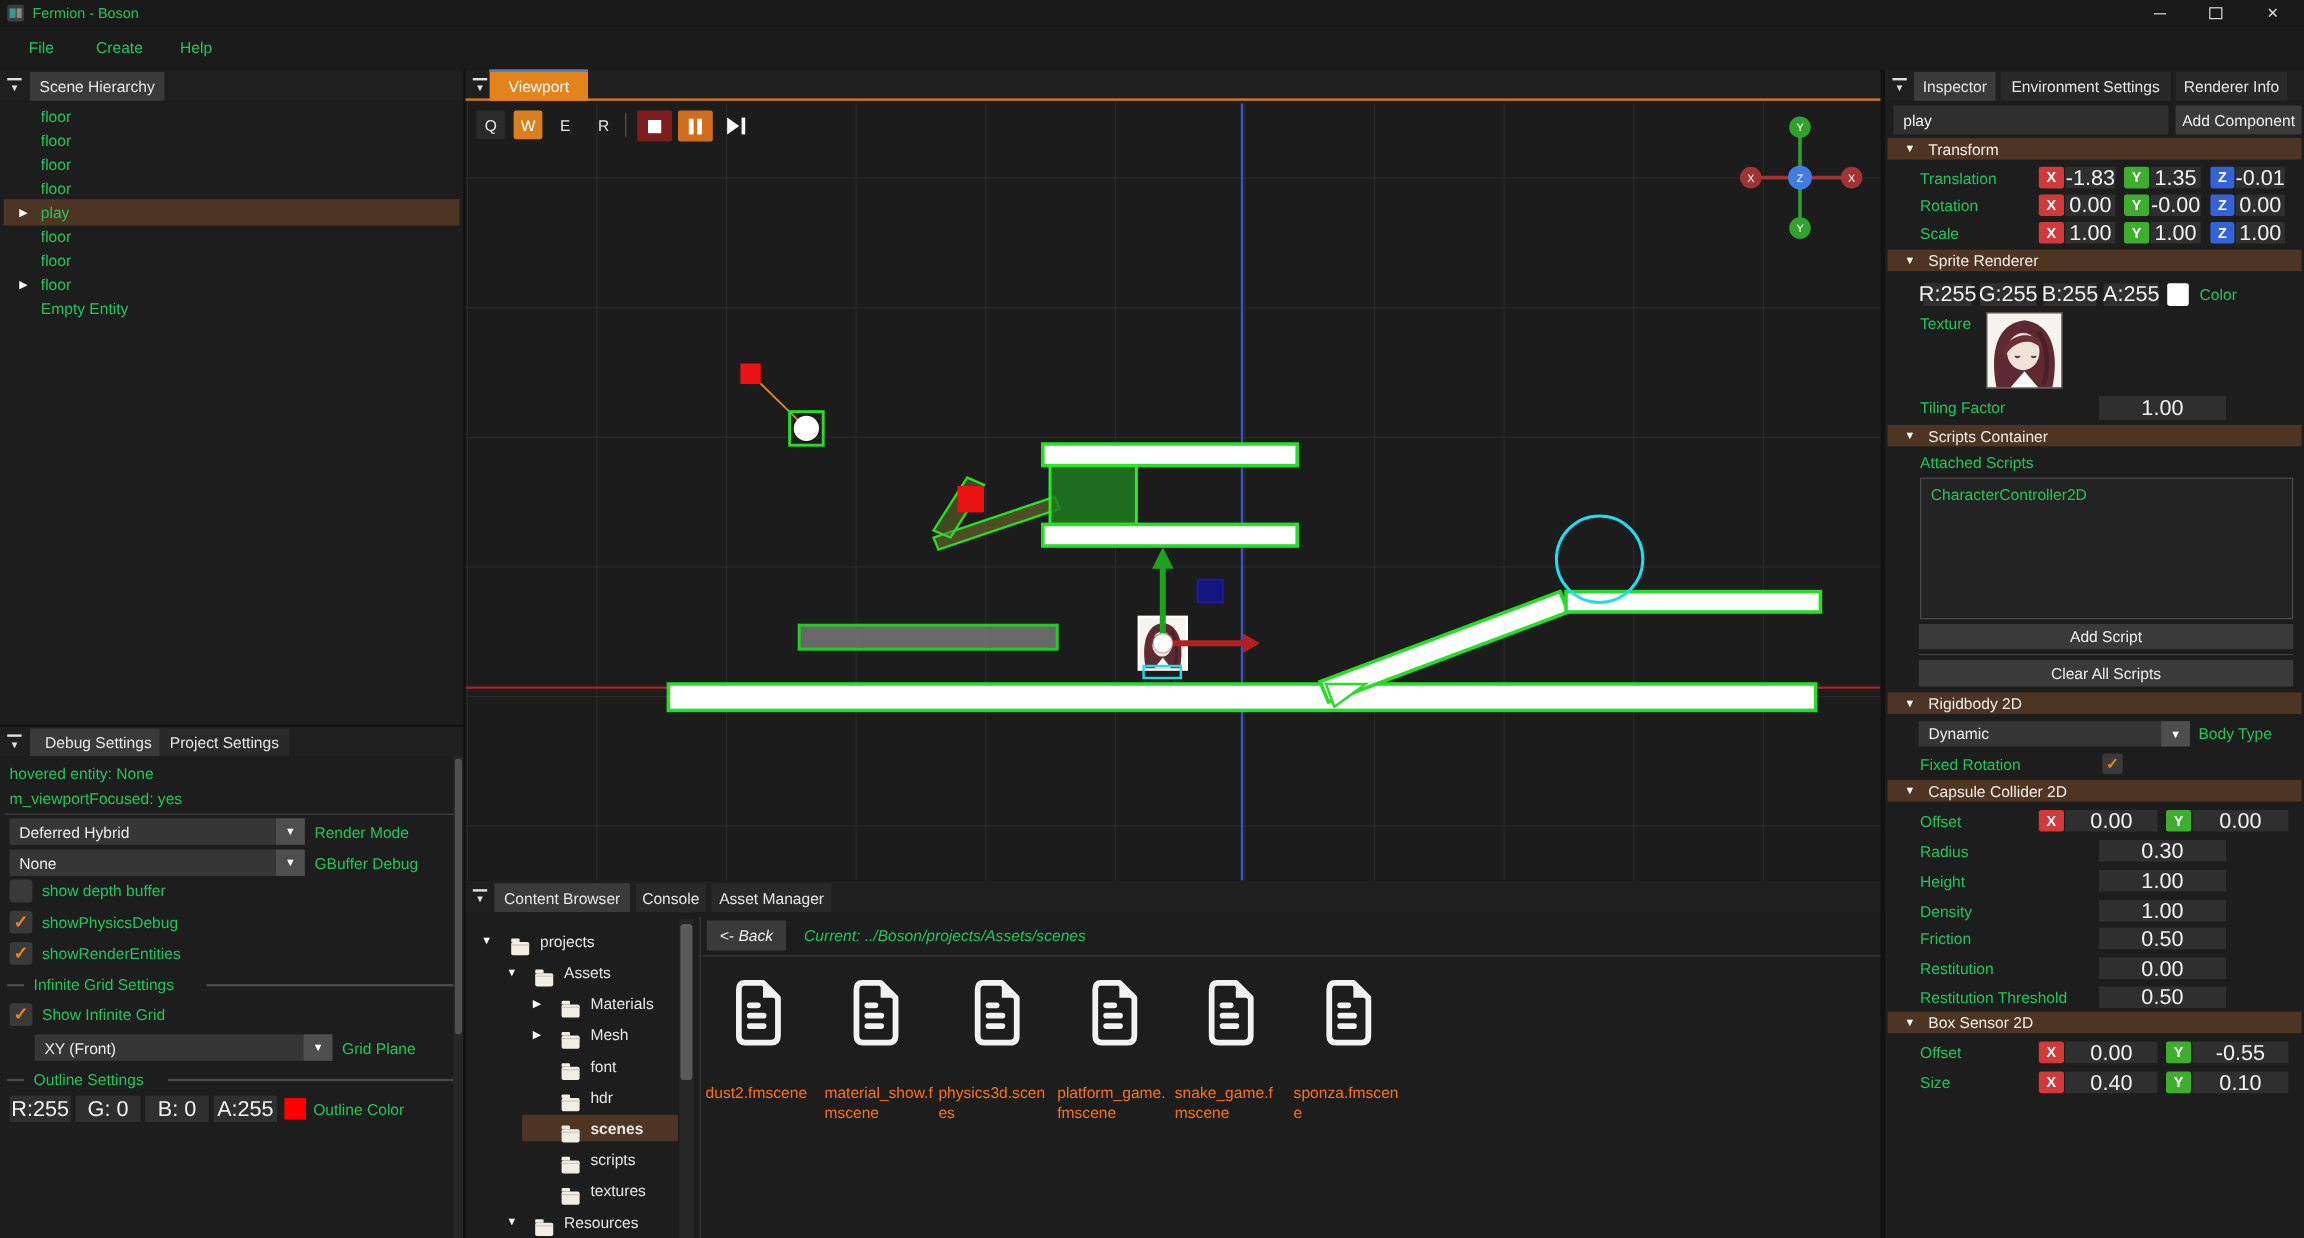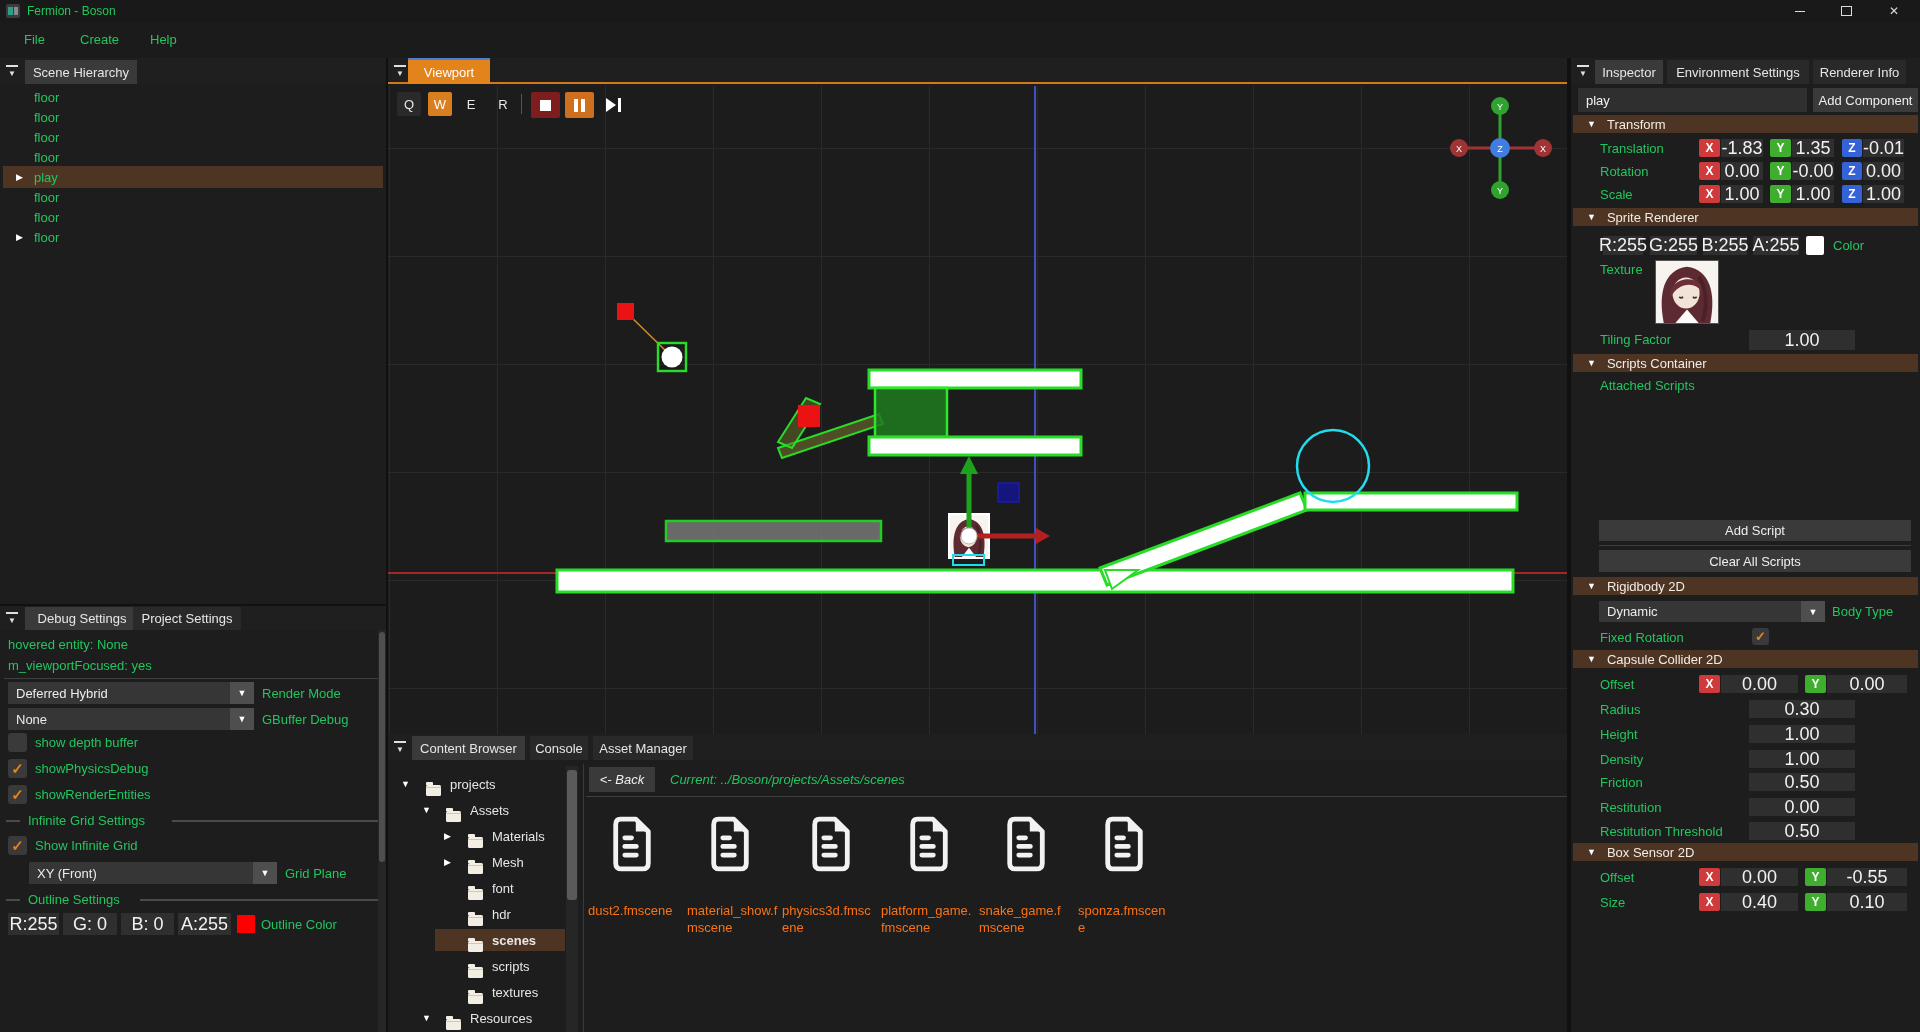--- a/index.html
+++ b/index.html
@@ -120,20 +120,23 @@
   <div class="p trow" style="left:0;top:128px;width:386px;">
       <span class="p lbl" style="left:34px;">floor</span>
     </div>
   <div class="p trow" style="left:0;top:148px;width:386px;">
       <span class="p lbl" style="left:34px;">floor</span>
     </div>
   <div class="p trow" style="left:0;top:168px;width:386px;">
     <span class="p" style="left:16px;font-size:9px;color:#fff;">▶</span>
     <span class="p lbl" style="left:34px;">floor</span>
   </div>
+  <div class="p trow" style="left:0;top:188px;width:386px;">
+      <span class="p lbl" style="left:34px;">Empty Entity</span>
+    </div>
 </div>
 
 <div class="p panel" style="left:0;top:606px;width:386px;height:426px;">
   <div class="p strip" style="left:0;top:0;width:386px;height:24px;">
     <div class="p collapse-ic" style="left:6px;top:6px;">
         <span class="bar"></span>
         <span class="tri">▼</span>
       </div>
     <div class="p tab sel" style="left:25px;top:1px;width:114px;height:23px;">
         <span>Debug Settings</span>
@@ -393,21 +396,21 @@
         <use href="#docicon"></use>
       </svg></div>
   <div class="p" style="left:615px;top:82px;width:46px;height:58px;"><svg width="46" height="56" viewBox="0 0 48 58">
         <use href="#docicon"></use>
       </svg></div>
   <div class="p" style="left:713px;top:82px;width:46px;height:58px;"><svg width="46" height="56" viewBox="0 0 48 58">
         <use href="#docicon"></use>
       </svg></div>
   <div class="filelabel" style="left:200px;top:168px;">dust2.fmscene</div>
   <div class="filelabel" style="left:299px;top:168px;">material_show.fmscene</div>
-  <div class="filelabel" style="left:394px;top:168px;">physics3d.fmscene</div>
+  <div class="filelabel" style="left:394px;top:168px;">physics3d.scenes</div>
   <div class="filelabel" style="left:493px;top:168px;">platform_game.fmscene</div>
   <div class="filelabel" style="left:591px;top:168px;">snake_game.fmscene</div>
   <div class="filelabel" style="left:690px;top:168px;">sponza.fmscene</div>
 </div>
 
 <div class="p panel" style="left:1571px;top:58px;width:349px;height:974px;">
   <div class="p strip" style="left:0;top:0;width:349px;height:26px;">
     <div class="p collapse-ic" style="left:6px;top:7px;">
         <span class="bar"></span>
         <span class="tri">▼</span>
@@ -521,20 +524,23 @@
   <div class="p lbl" style="left:29px;top:274px;">Tiling Factor</div>
   <div class="field" style="left:178px;top:272px;width:106px;height:20px;">
       <span>1.00</span>
     </div>
 
   <div class="hdr" style="left:2px;top:296px;width:345px;height:18px;">
       <span class="tri">▼</span>
       <span>Scripts Container</span>
     </div>
   <div class="p lbl" style="left:29px;top:320px;">Attached Scripts</div>
+  <div class="p" style="left:29px;top:340px;width:311px;height:118px;background:#232323;border:1px solid #4a4a4a;">
+    <div class="p lbl" style="left:8px;top:6px;">CharacterController2D</div>
+  </div>
   <div class="btn" style="left:28px;top:462px;width:312px;height:21px;">
       <span>Add Script</span>
     </div>
   <div class="sepline" style="left:28px;top:487px;width:312px;"></div>
   <div class="btn" style="left:28px;top:492px;width:312px;height:22px;">
       <span>Clear All Scripts</span>
     </div>
 
   <div class="hdr" style="left:2px;top:519px;width:345px;height:18px;">
       <span class="tri">▼</span>

